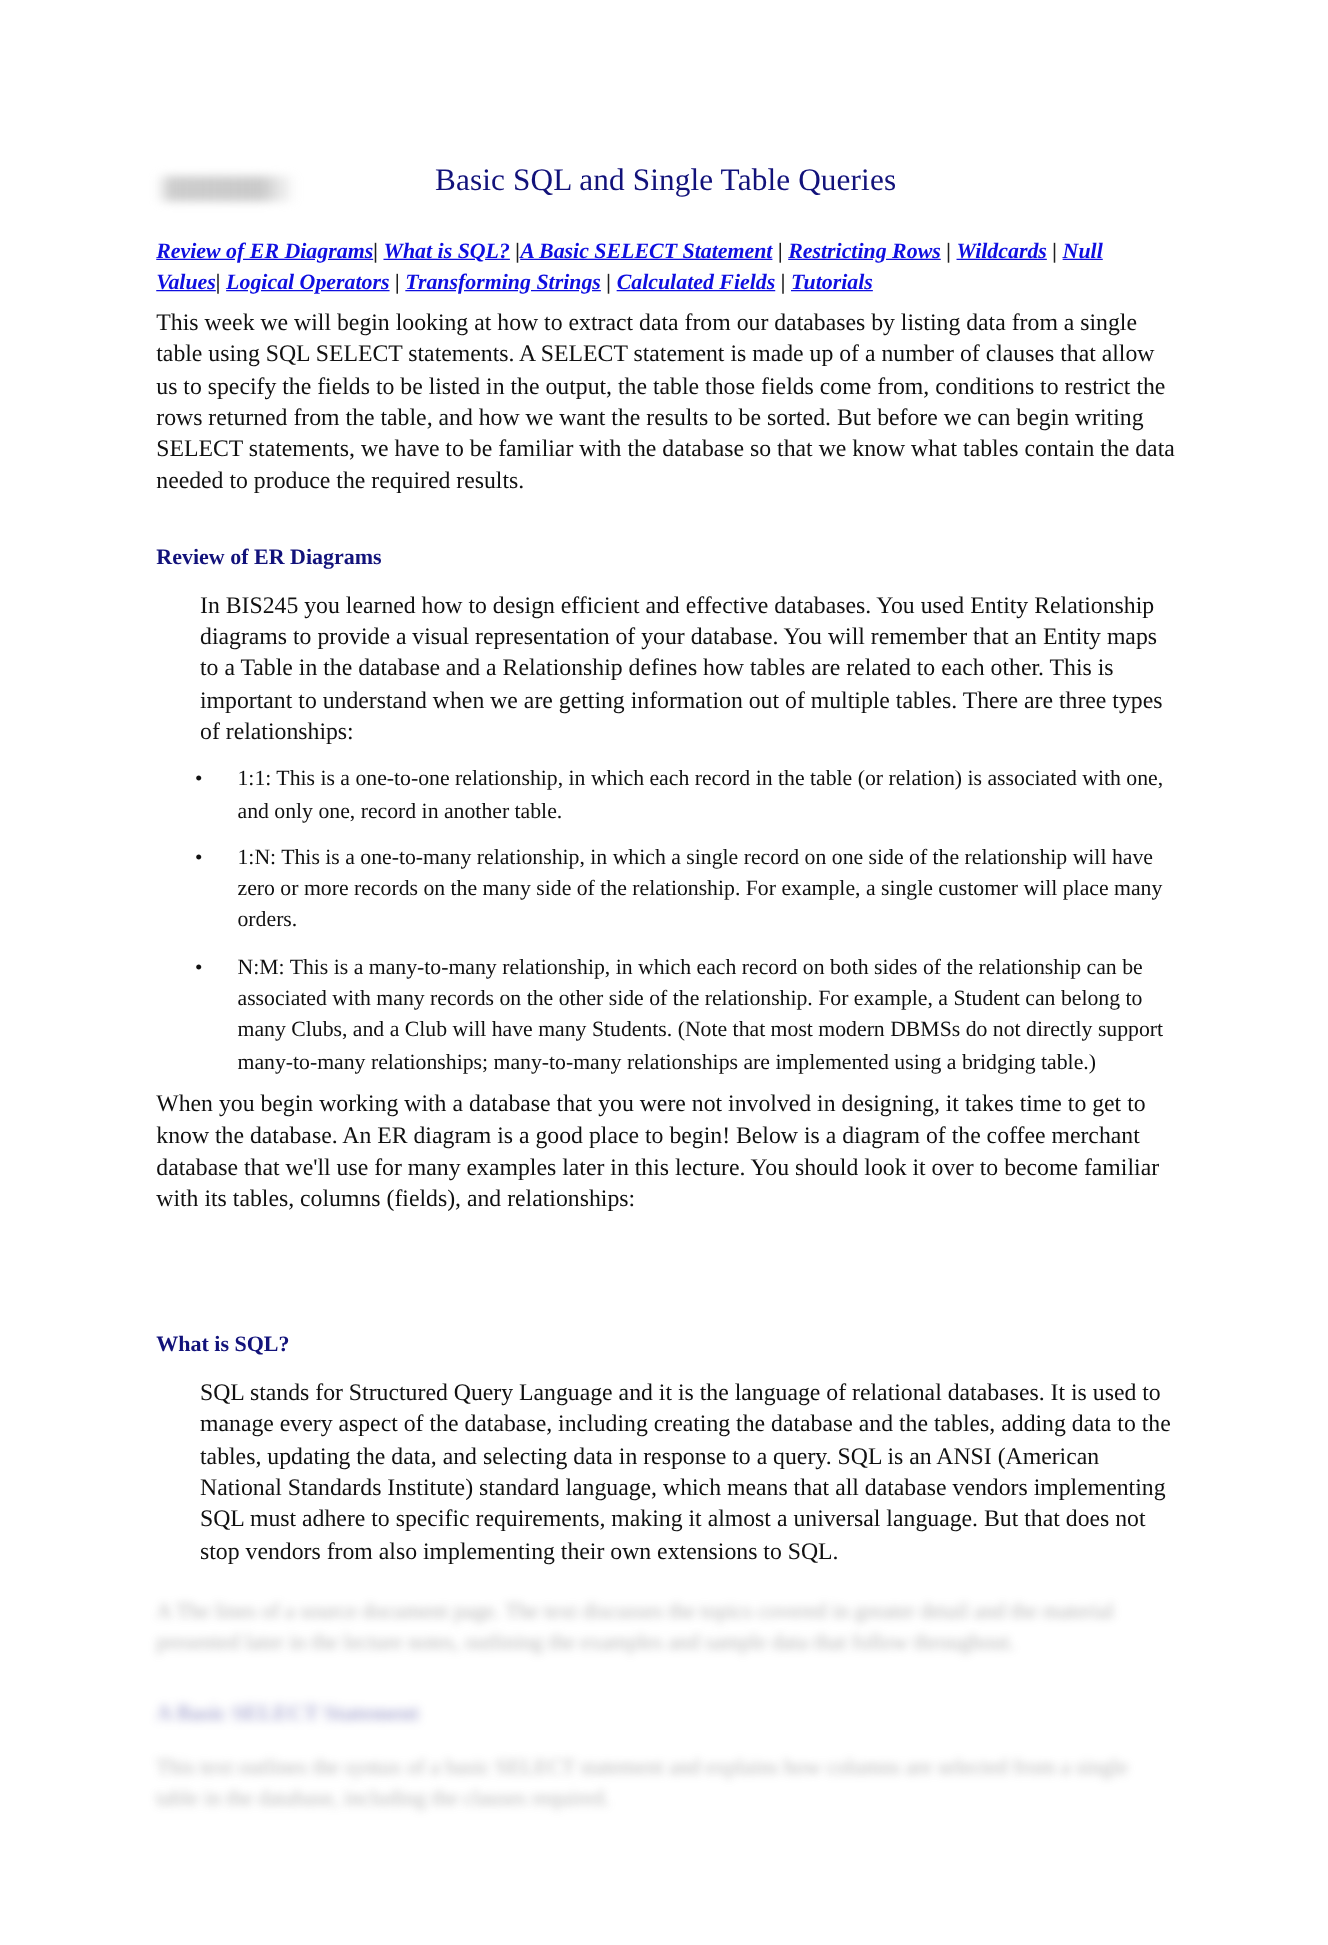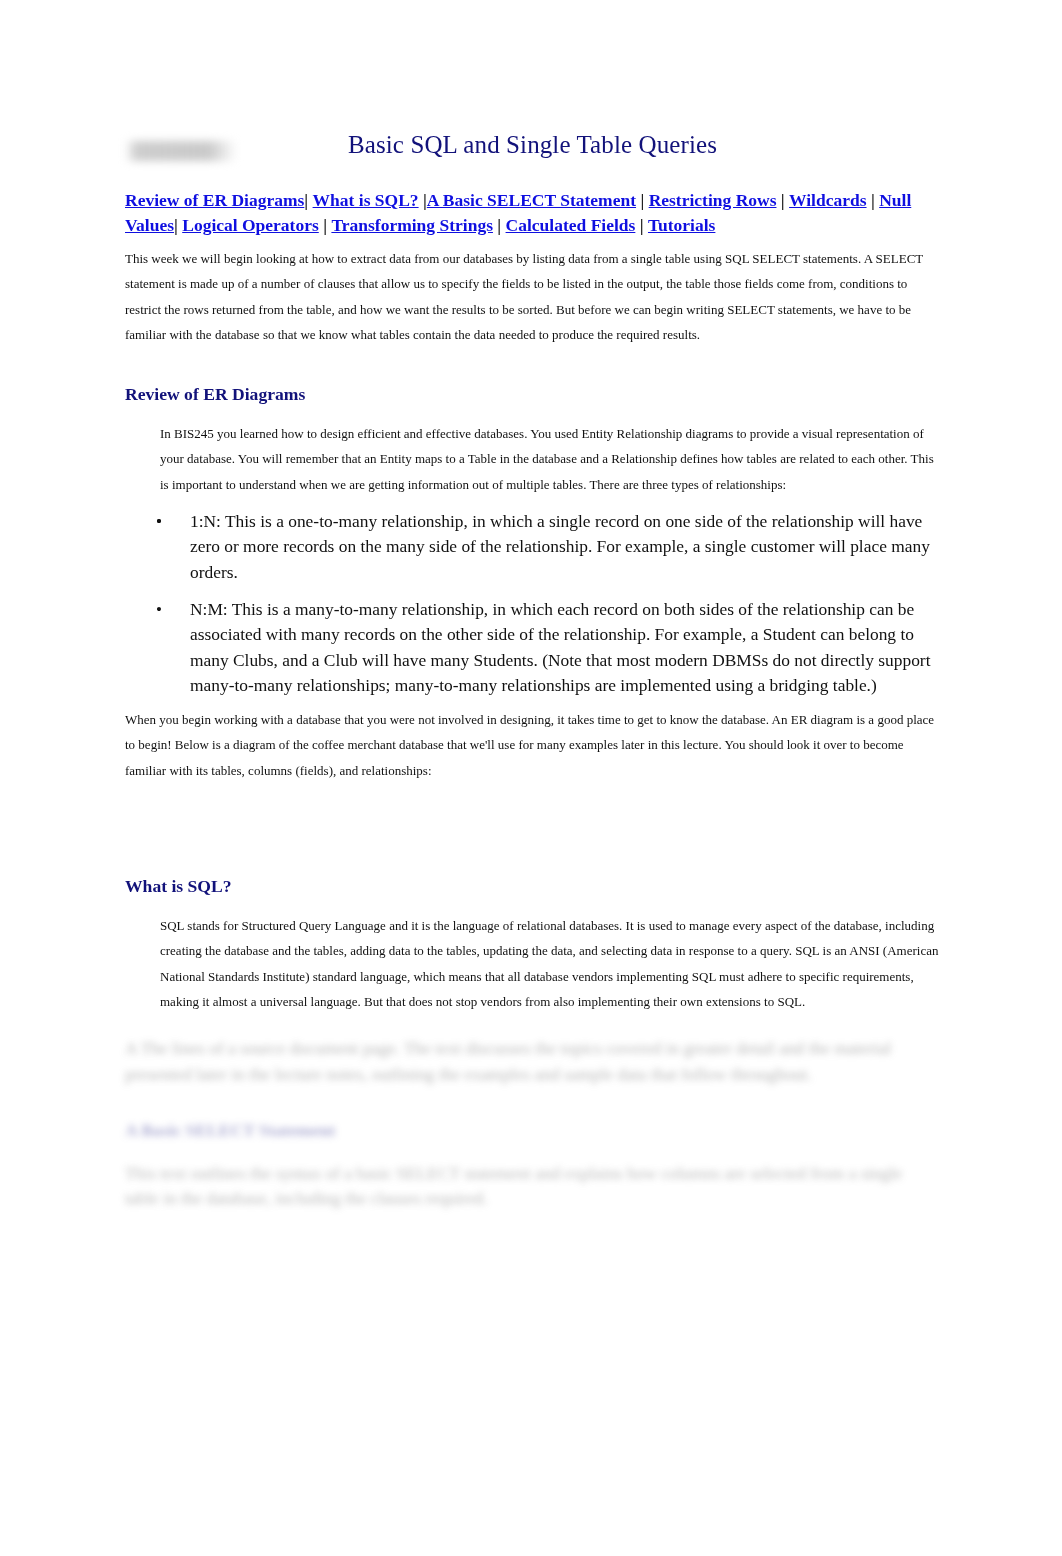--- a/index.html
+++ b/index.html
@@ -62,36 +62,37 @@
   }
 
   
   .navlinks {
     margin-top: 28px;
     font-size: 17.5px;
     line-height: 24.5px;
     font-weight: bold;
     color: #1a1a1a;
     width: 800px;
+    font-style: italic;
   }
   .navlinks a {
     color: #0f0fe0;
     text-decoration: underline;
     font-weight: bold;
   }
   .navlinks .sep {
     color: #202020;
     font-weight: bold;
     text-decoration: none;
   }
 
   
   p.body {
     margin: 9px 0 0 0;
-    font-size: 13px;
+    font-size: 19px;
     line-height: 25.3px;
     text-align: left;
     color: #111111;
   }
   p.body.tight { margin-top: 0; margin-left: 35px; }
 
   h2.section {
     margin: 0;
     font-size: 17.6px;
     line-height: 22px;
@@ -181,20 +182,21 @@
 
     <h2 class="section">Review of ER Diagrams</h2>
 
     <div class="spacer-sm"></div>
 
     <p class="body tight">In BIS245 you learned how to design efficient and effective databases. You used Entity Relationship diagrams to provide a visual representation of your database. You will remember that an Entity maps to a Table in the database and a Relationship defines how tables are related to each other. This is important to understand when we are getting information out of multiple tables. There are three types of relationships:</p>
 
     <ul class="bullets">
       <li>
         <span class="dot">•</span>
+        <span>1:1: This is a one-to-one relationship, in which each record in the table (or relation) is associated with one, and only one, record in another table.</span>
       </li>
       <li>
         <span class="dot">•</span>
         <span>1:N: This is a one-to-many relationship, in which a single record on one side of the relationship will have zero or more records on the many side of the relationship. For example, a single customer will place many orders.</span>
       </li>
       <li>
         <span class="dot">•</span>
         <span>N:M: This is a many-to-many relationship, in which each record on both sides of the relationship can be associated with many records on the other side of the relationship. For example, a Student can belong to many Clubs, and a Club will have many Students. (Note that most modern DBMSs do not directly support many-to-many relationships; many-to-many relationships are implemented using a bridging table.)</span>
       </li>
     </ul>

